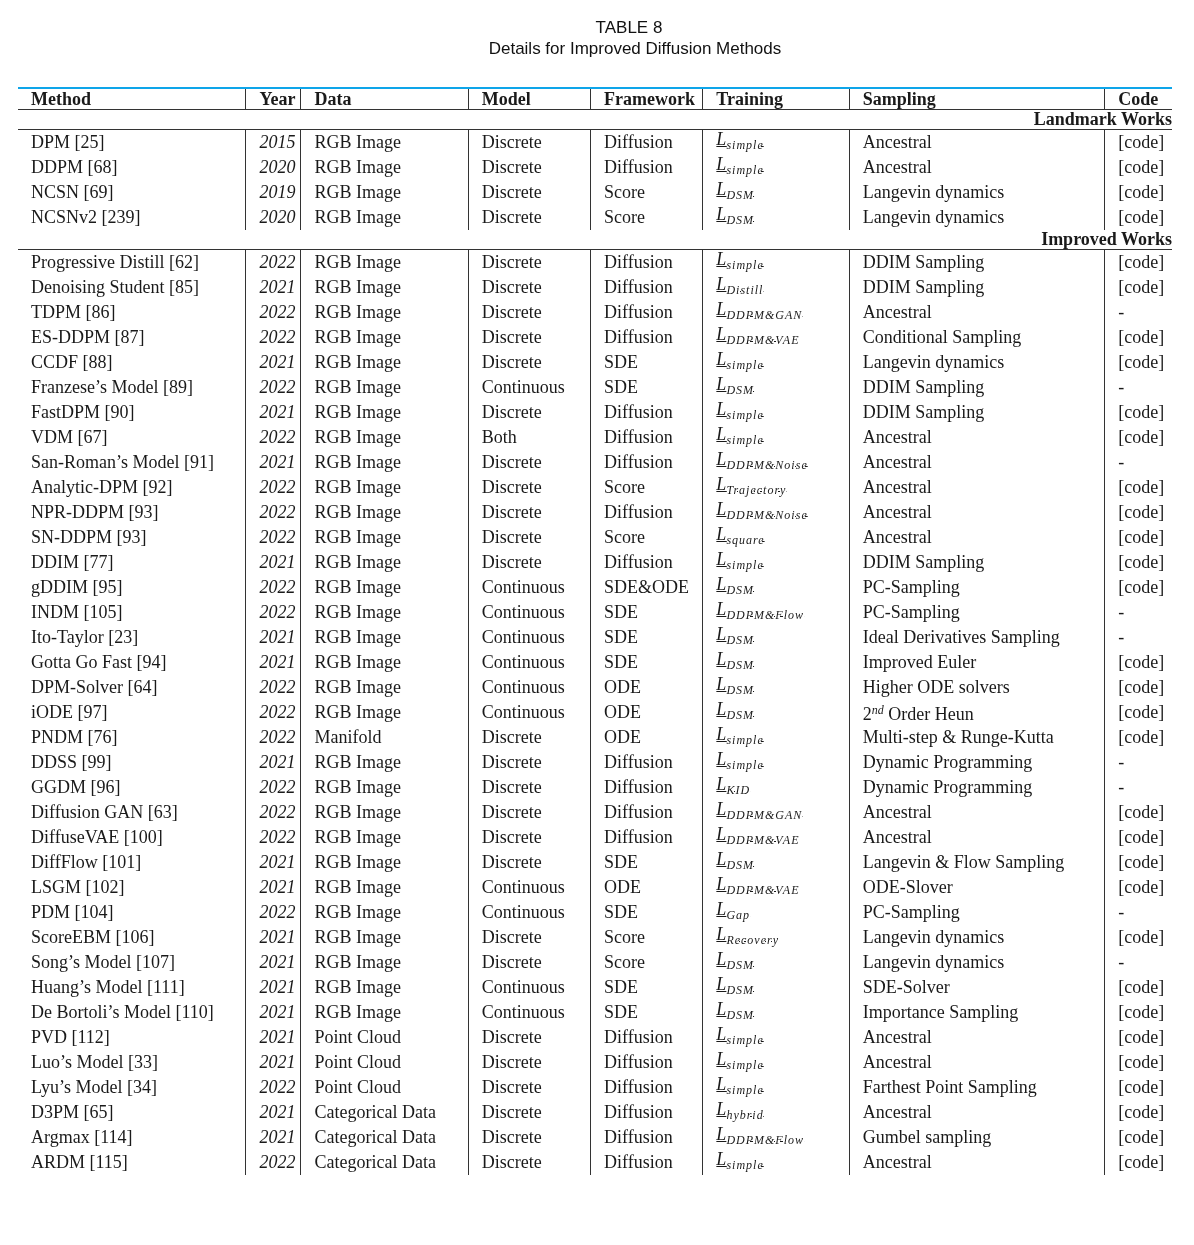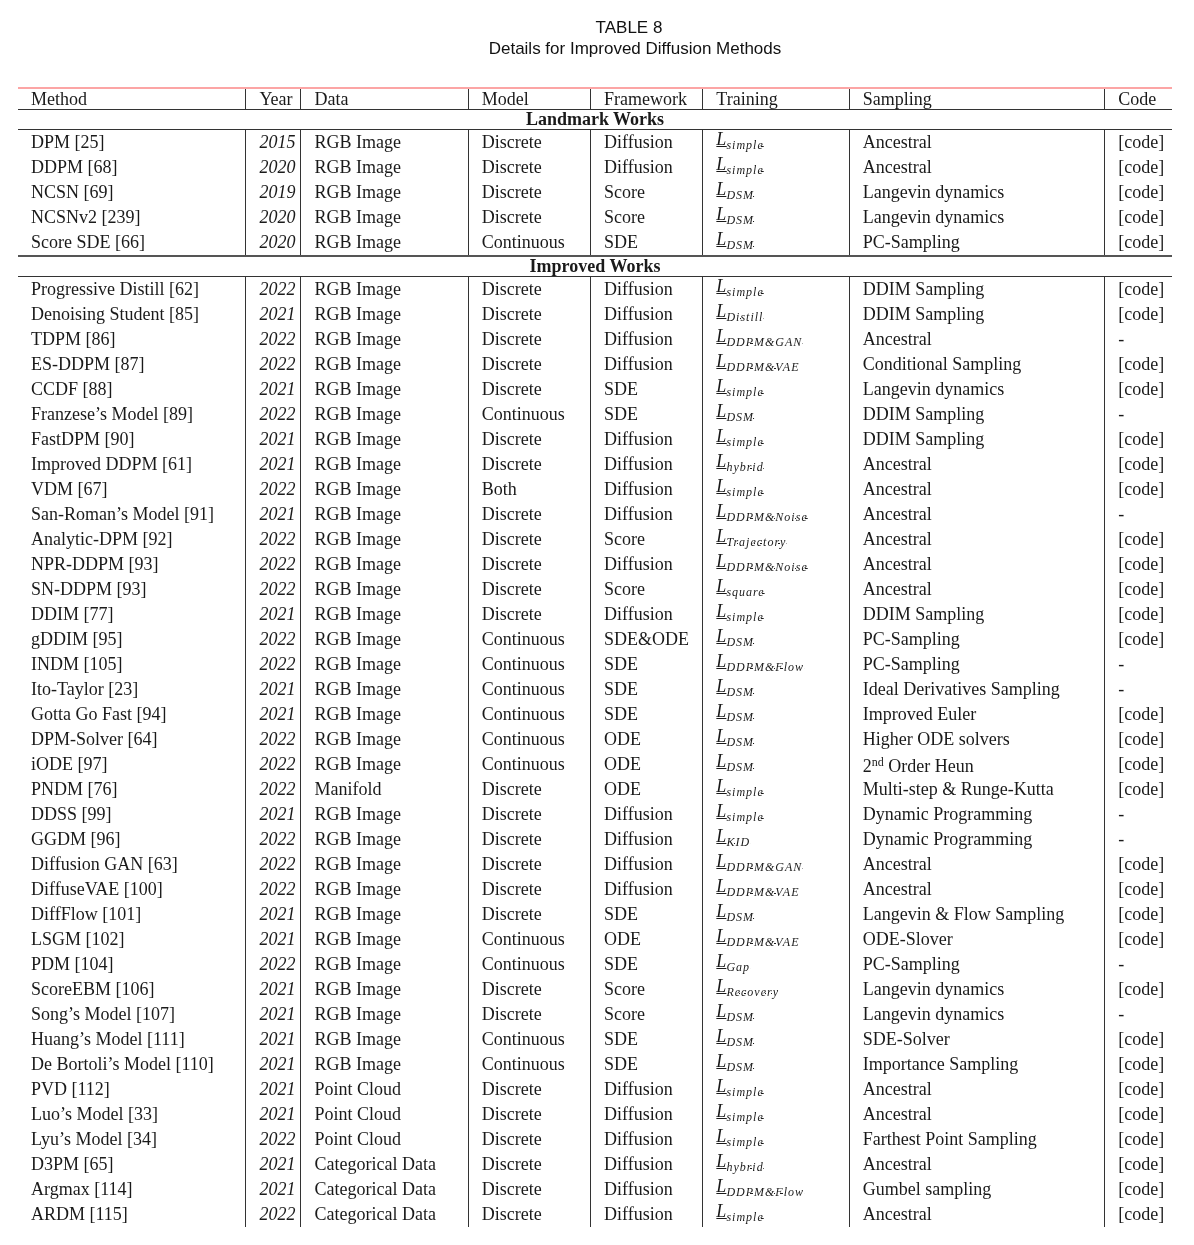--- a/index.html
+++ b/index.html
@@ -2,37 +2,37 @@
 <html><head>
 <meta charset="utf-8">
 <style>
   html, body { margin:0; padding:0; background:#ffffff; }
   body { width:1194px; height:1245px; position:relative; color:#1a1a1a; overflow:hidden; }
   .caption { position:absolute; left:0; width:1194px; text-align:center; font-family:"Liberation Sans", sans-serif; color:#111; }
   .cap1 { top:18px; font-size:17px;margin-left:32px; }
   .cap2 { top:39px; font-size:17px;padding-left:38px; }
   table.t { position:absolute; left:18px; top:87px; width:1154px; border-collapse:collapse; font-family:"Liberation Serif", serif; font-size:18px; table-layout:fixed; }
   table.t td, table.t th { padding:0 0 0 13px; height:20px; line-height:19px; white-space:nowrap; vertical-align:middle; font-weight:normal; text-align:left; overflow:visible; }
-  table.t th { border-top:2px solid #fca5a5; border-bottom:1.5px solid #333; height:20px; }
+  table.t th { border-top:2px solid #0ea5e9; border-bottom:1.5px solid #333; height:20px;font-weight:bold; }
   .c-method { width:207px; }
   .c-year { width:50px; }
   .c-data { width:152px; }
   .c-model { width:111px; }
   .c-frame { width:102px; }
   .c-train { width:133px; }
   .c-samp { width:232px; }
   .c-code { width:61px; }
   .bl { border-left:1px solid #333; }
-  tr.section td { text-align:center; font-weight:bold; padding:0; height:19px; border-bottom:1.5px solid #333; }
+  tr.section td { text-align:right; font-weight:bold; padding:0; height:19px; border-bottom:1.5px solid #333; }
   tr.last-landmark td { border-bottom:2px solid #555; }
   td.year { padding-left:12px;font-style:italic; }
   .loss { font-style:italic; font-family:"Liberation Serif", serif;text-decoration:underline; }
   .loss .L { font-size:18px; }
   .loss sub { font-size:12px; letter-spacing:1px; vertical-align:-4px; }
-  .sup { font-size:12px; vertical-align:6px; }
+  .sup { font-size:12px; font-style:italic; vertical-align:6px; }
 </style>
 </head>
 <body>
 
 <div class="caption cap1">TABLE 8</div>
 <div class="caption cap2">Details for Improved Diffusion Methods</div>
 
 <table class="t">
   <colgroup>
     <col class="c-method">
@@ -93,30 +93,20 @@
       <tr class="">
         <td class="">NCSNv2 [239]</td>
         <td class="bl year">2020</td>
         <td class="bl">RGB Image</td>
         <td class="bl">Discrete</td>
         <td class="bl">Score</td>
         <td class="bl"><span class="loss"><span class="L">L</span><sub>DSM</sub></span></td>
         <td class="bl">Langevin dynamics</td>
         <td class="bl">[code]</td>
       </tr>
-      <tr class="last-landmark">
-        <td class="">Score SDE [66]</td>
-        <td class="bl year">2020</td>
-        <td class="bl">RGB Image</td>
-        <td class="bl">Continuous</td>
-        <td class="bl">SDE</td>
-        <td class="bl"><span class="loss"><span class="L">L</span><sub>DSM</sub></span></td>
-        <td class="bl">PC-Sampling</td>
-        <td class="bl">[code]</td>
-      </tr>
       <tr class="section">
         <td colspan="8">Improved Works</td>
       </tr>
       <tr class="">
         <td class="">Progressive Distill [62]</td>
         <td class="bl year">2022</td>
         <td class="bl">RGB Image</td>
         <td class="bl">Discrete</td>
         <td class="bl">Diffusion</td>
         <td class="bl"><span class="loss"><span class="L">L</span><sub>simple</sub></span></td>
@@ -174,30 +164,20 @@
         <td class="bl">-</td>
       </tr>
       <tr class="">
         <td class="">FastDPM [90]</td>
         <td class="bl year">2021</td>
         <td class="bl">RGB Image</td>
         <td class="bl">Discrete</td>
         <td class="bl">Diffusion</td>
         <td class="bl"><span class="loss"><span class="L">L</span><sub>simple</sub></span></td>
         <td class="bl">DDIM Sampling</td>
-        <td class="bl">[code]</td>
-      </tr>
-      <tr class="">
-        <td class="">Improved DDPM [61]</td>
-        <td class="bl year">2021</td>
-        <td class="bl">RGB Image</td>
-        <td class="bl">Discrete</td>
-        <td class="bl">Diffusion</td>
-        <td class="bl"><span class="loss"><span class="L">L</span><sub>hybrid</sub></span></td>
-        <td class="bl">Ancestral</td>
         <td class="bl">[code]</td>
       </tr>
       <tr class="">
         <td class="">VDM [67]</td>
         <td class="bl year">2022</td>
         <td class="bl">RGB Image</td>
         <td class="bl">Both</td>
         <td class="bl">Diffusion</td>
         <td class="bl"><span class="loss"><span class="L">L</span><sub>simple</sub></span></td>
         <td class="bl">Ancestral</td>

